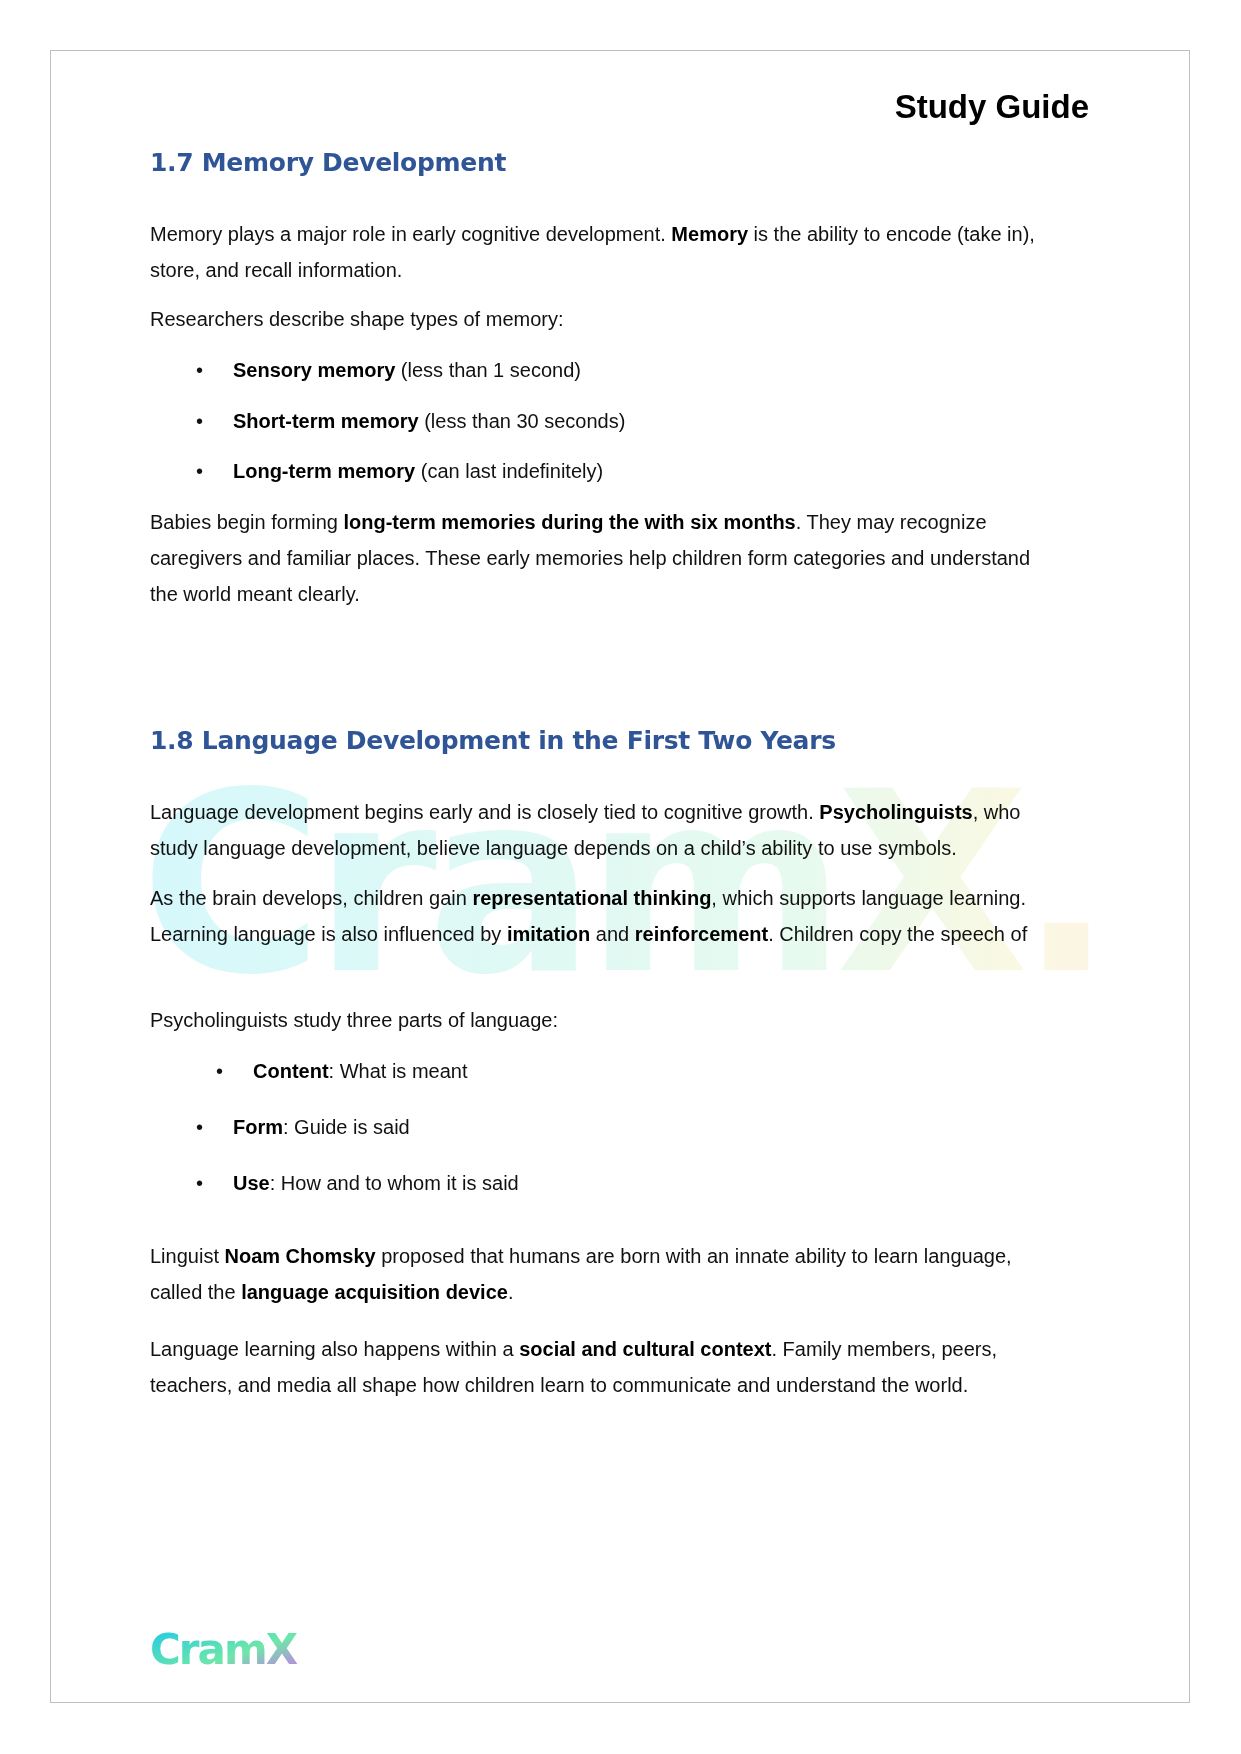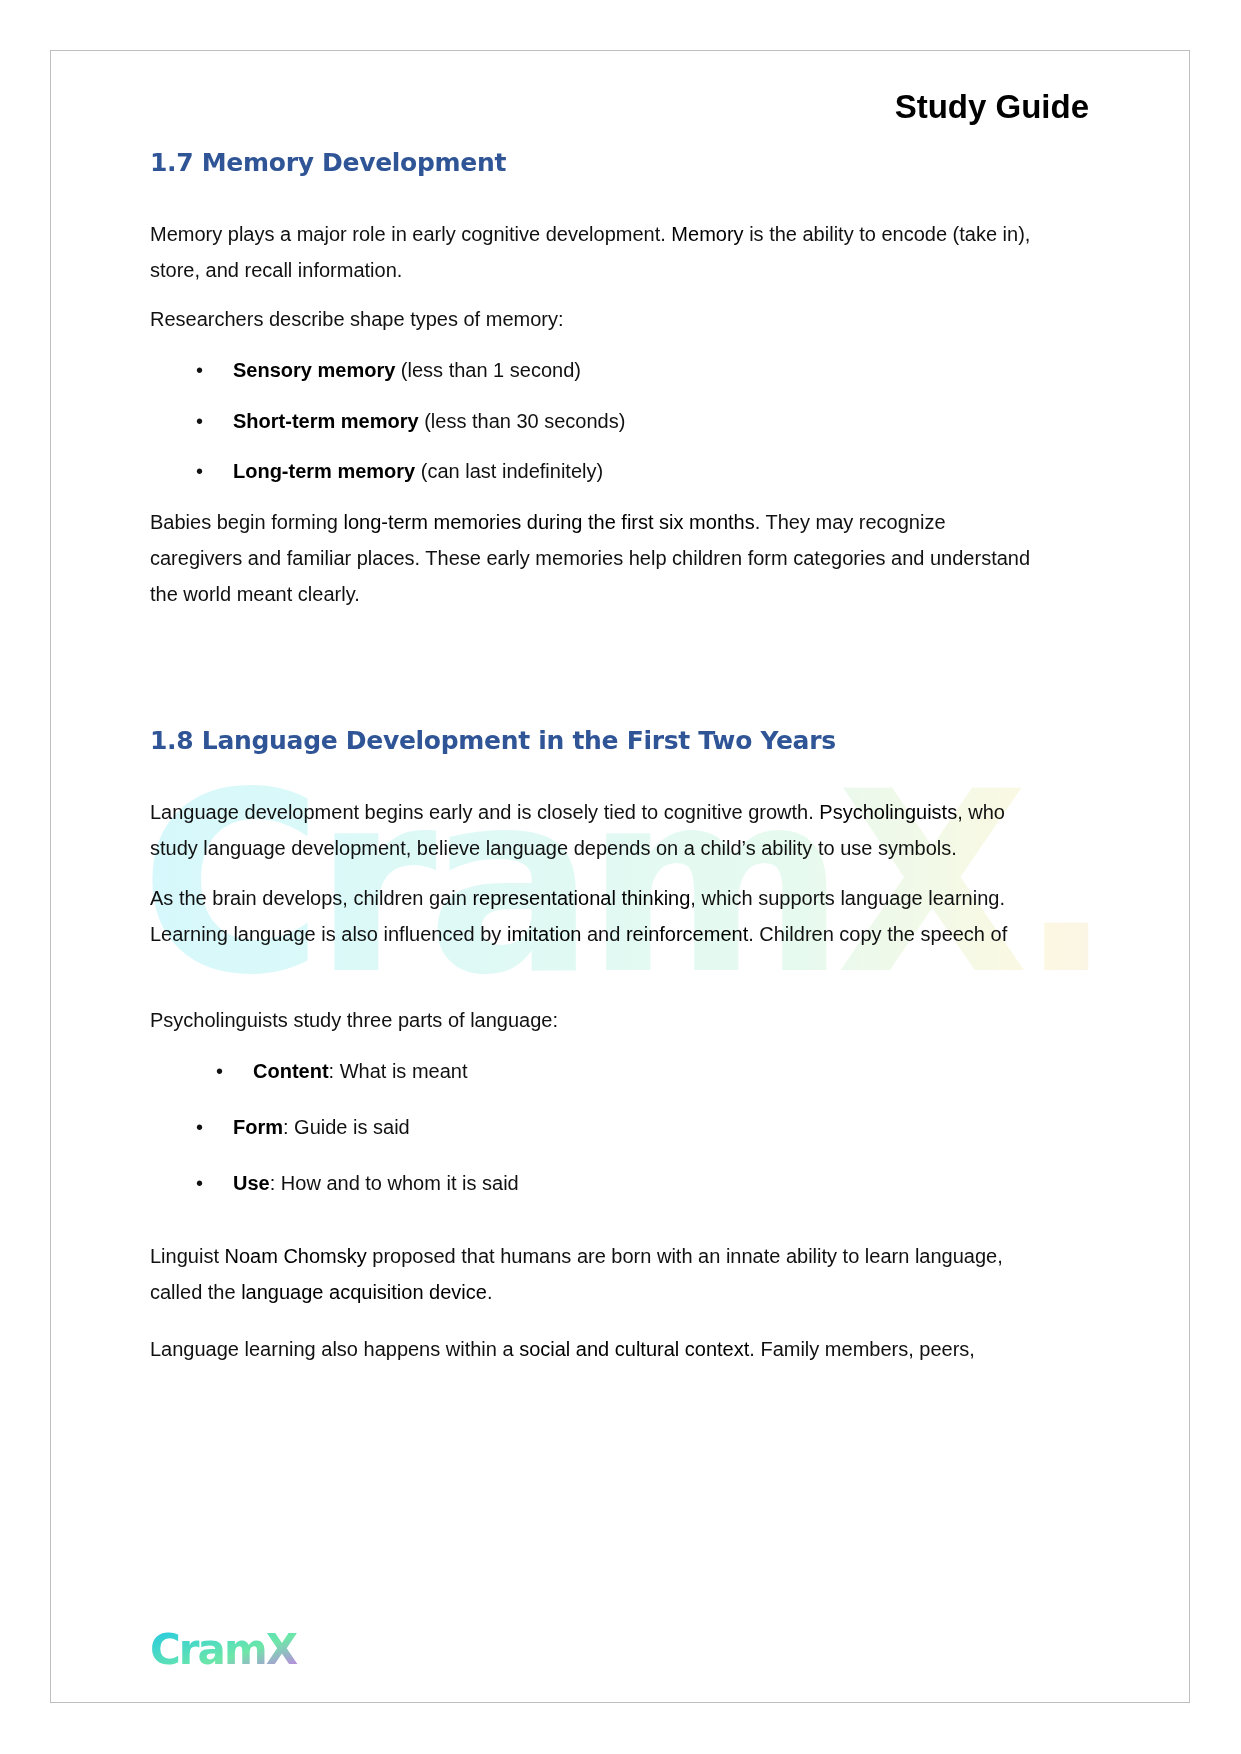--- a/index.html
+++ b/index.html
@@ -12,21 +12,21 @@
     position: absolute; right: 152px; top: 88px;
     font-family: "Liberation Sans", sans-serif; font-weight: bold; font-size: 33px; color: #000;
   }
   .h2 {
     position: absolute; left: 150px;
     font-family: "DejaVu Sans", sans-serif; font-weight: bold; font-size: 25px; color: #2f5597;
     letter-spacing: -0.3px;
   }
   .para { position: absolute; left: 150px; width: 940px;
     font-family: "Liberation Sans", sans-serif; font-size: 20px; color: #111; line-height: 36px; margin: 0; }
-  .para b { font-weight: normal; color: #000; }
+  .para b { font-weight: bold; color: #000; }
   .bullet { position: absolute; left: 196px; width: 880px;
     font-family: "Liberation Sans", sans-serif; font-size: 20px; color: #111; line-height: 36px; }
   .bullet .dot { display: inline-block; width: 37px; }
   .bullet b { font-weight: bold; color: #000; }
   .watermark { position: absolute; left: 140px; top: 755px; width: 950px; height: 240px; pointer-events: none; }
   .logo { position: absolute; left: 150px; top: 1620px; width: 150px; height: 56px; }
 </style>
 </head>
 <body>
 
@@ -53,21 +53,21 @@
   <span>store, and recall information.</span>
 </p>
 
 <p class="para" style="top:301px;">Researchers describe shape types of memory:</p>
 
 <div class="bullet" style="top:352px;"><span class="dot">•</span><b>Sensory memory</b><span> (less than 1 second)</span></div>
 <div class="bullet" style="top:403px;"><span class="dot">•</span><b>Short-term memory</b><span> (less than 30 seconds)</span></div>
 <div class="bullet" style="top:453px;"><span class="dot">•</span><b>Long-term memory</b><span> (can last indefinitely)</span></div>
 
 <p class="para" style="top:504px;">
-  <span>Babies begin forming </span><b>long-term memories during the first six months</b><span>. They may recognize</span><br>
+  <span>Babies begin forming </span><b>long-term memories during the with six months</b><span>. They may recognize</span><br>
   <span>caregivers and familiar places. These early memories help children form categories and understand</span><br>
   <span>the world meant clearly.</span>
 </p>
 
 <div class="h2" style="top:726px;">1.8 Language Development in the First Two Years</div>
 
 <p class="para" style="top:794px;">
   <span>Language development begins early and is closely tied to cognitive growth. </span><b>Psycholinguists</b><span>, who</span><br>
   <span>study language development, believe language depends on a child’s ability to use symbols.</span>
 </p>
@@ -83,20 +83,21 @@
 <div class="bullet" style="top:1109px;"><span class="dot">•</span><b>Form</b><span>: Guide is said</span></div>
 <div class="bullet" style="top:1165px;"><span class="dot">•</span><b>Use</b><span>: How and to whom it is said</span></div>
 
 <p class="para" style="top:1238px;">
   <span>Linguist </span><b>Noam Chomsky</b><span> proposed that humans are born with an innate ability to learn language,</span><br>
   <span>called the </span><b>language acquisition device</b><span>.</span>
 </p>
 
 <p class="para" style="top:1331px;">
   <span>Language learning also happens within a </span><b>social and cultural context</b><span>. Family members, peers,</span><br>
+  <span>teachers, and media all shape how children learn to communicate and understand the world.</span>
 </p>
 
 <svg class="logo" viewBox="0 0 150 56">
   <defs>
     <linearGradient id="lg" x1="0" y1="0" x2="1" y2="1">
       <stop offset="0" stop-color="#1ec8e8"></stop>
       <stop offset="0.6" stop-color="#6ee7a8"></stop>
       <stop offset="1" stop-color="#d16ef0"></stop>
     </linearGradient>
   </defs>

